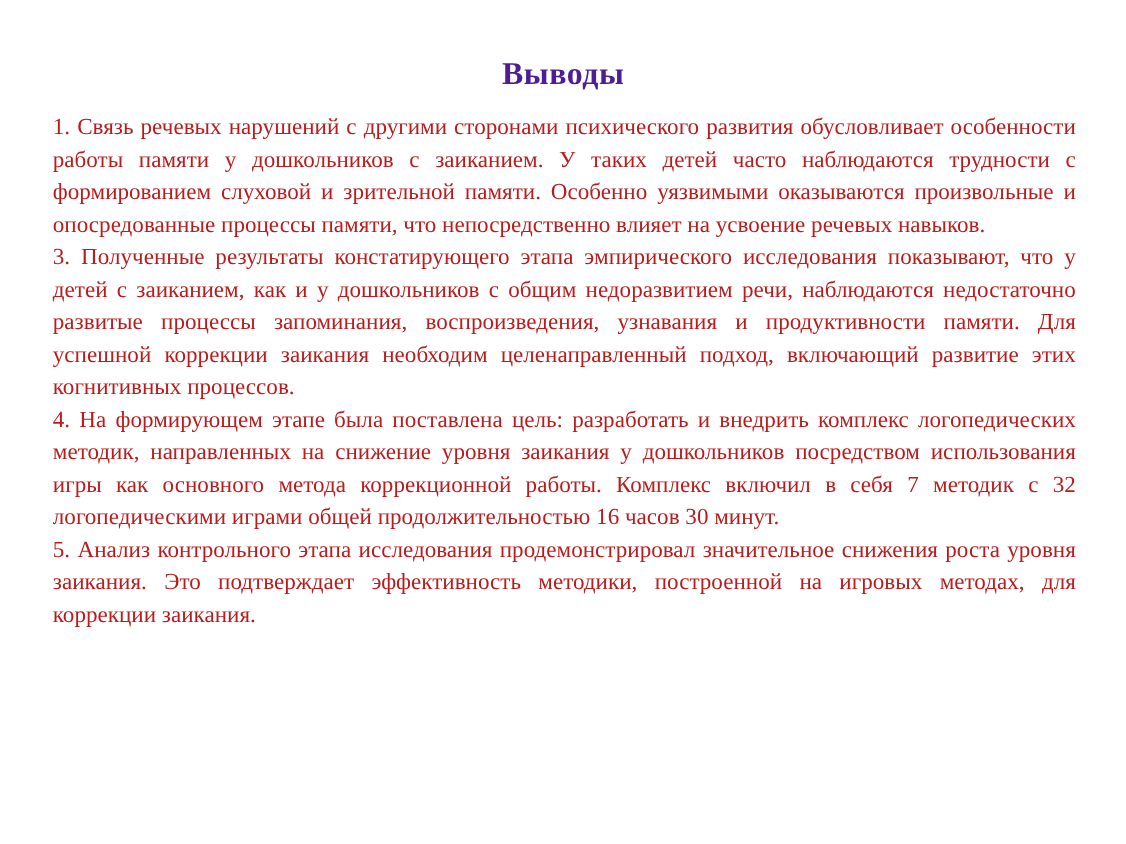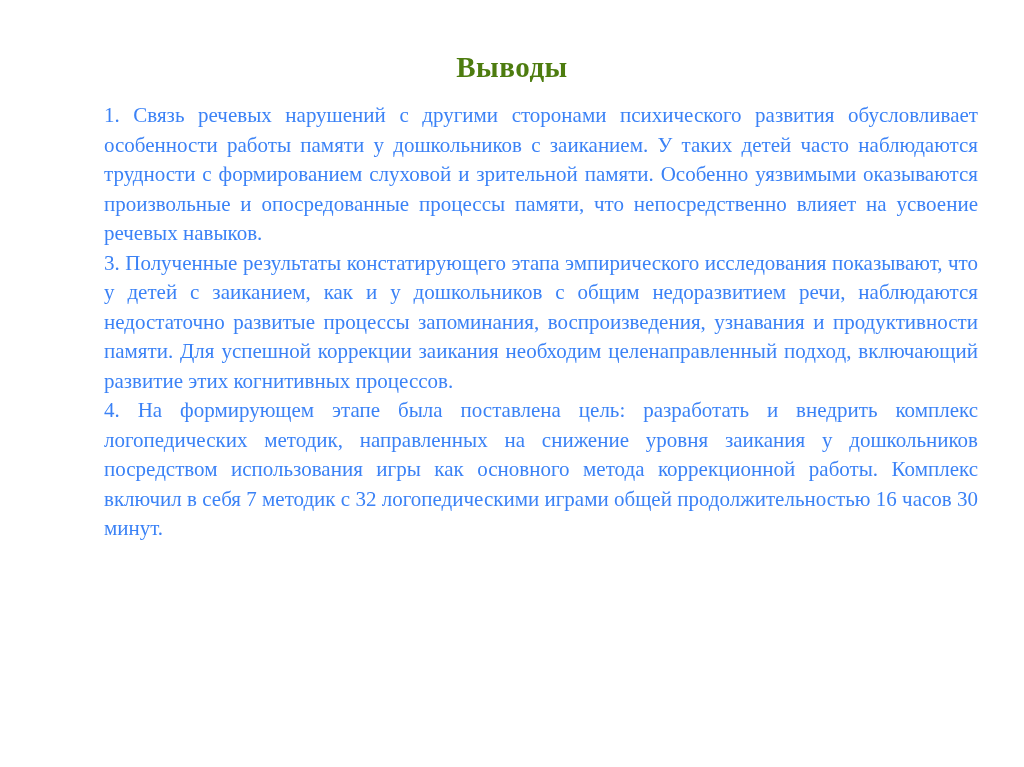--- a/index.html
+++ b/index.html
@@ -16,38 +16,39 @@
       color: #000000;
       font-family: "Liberation Serif", "DejaVu Serif", serif;
       padding-top: 50px;
     }
     .slide-title {
       text-align: center;
       font-size: 29px;
       font-weight: bold;
       line-height: 35px;
       letter-spacing: 0.5px;
-      color: #4d7c0f;
+      color: #4c1d95;
     }
     .slide-body {
-      margin: 16px 46px 0 104px; 
+      margin: 16px 46px 0 48px; 
       font-size: 21px;
       line-height: 29.5px;
       text-align: justify;
-      color: #3b82f6;
+      color: #b91c1c;
     }
     .slide-body p {
       margin: 0;
       text-align: justify;
       text-justify: inter-word;
     }
   </style>
 </head>
 <body>
 
 <div class="slide">
   <div class="slide-title">Выводы</div>
   <div class="slide-body">
     <p>1. Связь речевых нарушений с другими сторонами психического развития обусловливает особенности работы памяти у дошкольников с заиканием. У таких детей часто наблюдаются трудности с формированием слуховой и зрительной памяти. Особенно уязвимыми оказываются произвольные и опосредованные процессы памяти, что непосредственно влияет на усвоение речевых навыков.</p>
     <p>3. Полученные результаты констатирующего этапа эмпирического исследования показывают, что у детей с заиканием, как и у дошкольников с общим недоразвитием речи, наблюдаются недостаточно развитые процессы запоминания, воспроизведения, узнавания и продуктивности памяти. Для успешной коррекции заикания необходим целенаправленный подход, включающий развитие этих когнитивных процессов.</p>
     <p>4. На формирующем этапе была поставлена цель: разработать и внедрить комплекс логопедических методик, направленных на снижение уровня заикания у дошкольников посредством использования игры как основного метода коррекционной работы. Комплекс включил в себя 7 методик с 32 логопедическими играми общей продолжительностью 16 часов 30 минут.</p>
+    <p>5. Анализ контрольного этапа исследования продемонстрировал значительное снижения роста уровня заикания. Это подтверждает эффективность методики, построенной на игровых методах, для коррекции заикания.</p>
   </div>
 </div>
 
 </body></html>

